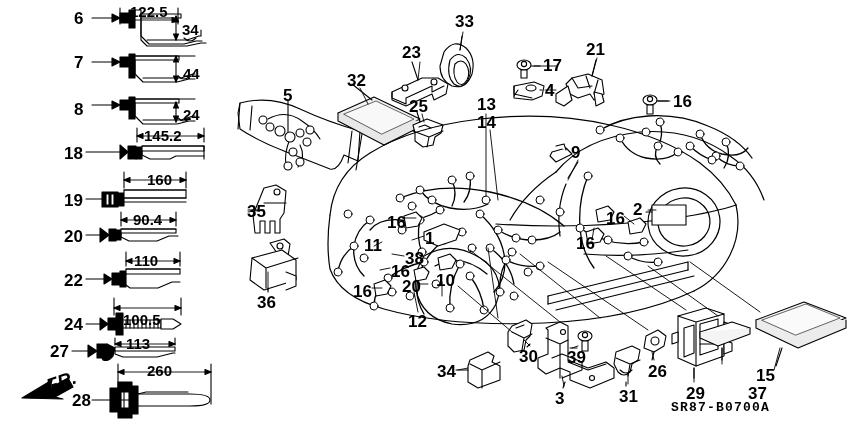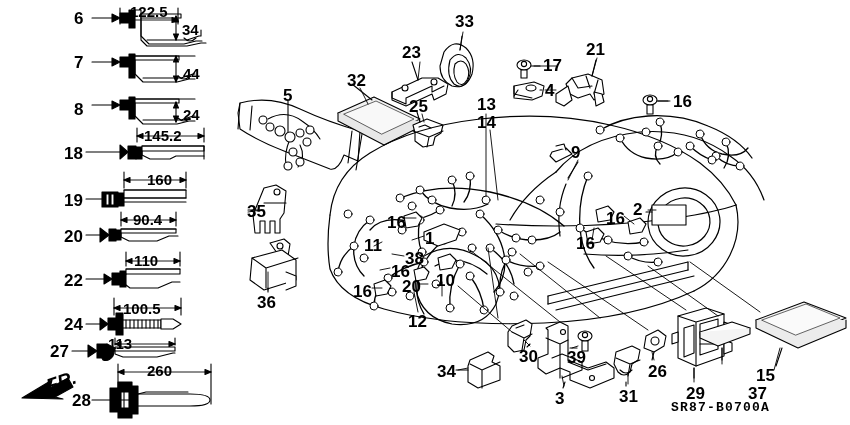--- a/index.html
+++ b/index.html
@@ -590,21 +590,21 @@
 <div class="lbl n" style="left:748px;top:373px;margin-top:12px;">37</div>
 
 <div class="lbl dim" style="left:130px;top:4px;">122.5</div>
 <div class="lbl dim" style="left:182px;top:22px;">34</div>
 <div class="lbl dim" style="left:183px;top:66px;">44</div>
 <div class="lbl dim" style="left:183px;top:107px;">24</div>
 <div class="lbl dim" style="left:144px;top:128px;">145.2</div>
 <div class="lbl dim" style="left:147px;top:172px;">160</div>
 <div class="lbl dim" style="left:133px;top:212px;">90.4</div>
 <div class="lbl dim" style="left:134px;top:253px;">110</div>
-<div class="lbl dim" style="left:123px;top:301px;">100.5</div>
-<div class="lbl dim" style="left:108px;top:336px;">113</div>
+<div class="lbl dim" style="left:123px;top:312px;">100.5</div>
+<div class="lbl dim" style="left:126px;top:336px;">113</div>
 <div class="lbl dim" style="left:147px;top:363px;">260</div>
 
 <div class="lbl fr" style="left:46px;top:372px;transform:rotate(-18deg);">FR.</div>
 
 <div class="lbl code" style="left:671px;top:401px;">SR87-B0700A</div>
 
 </div>
 
 </body></html>

